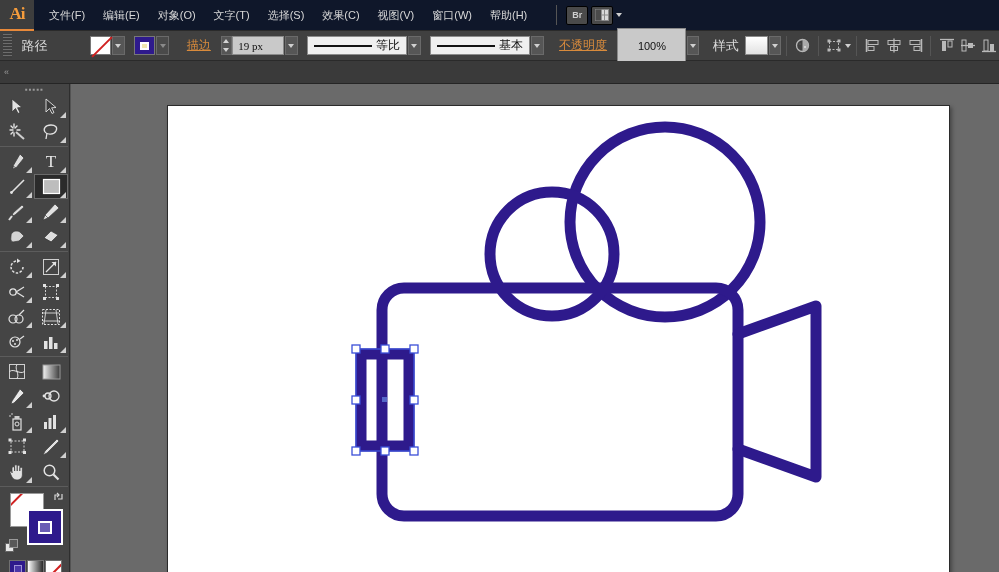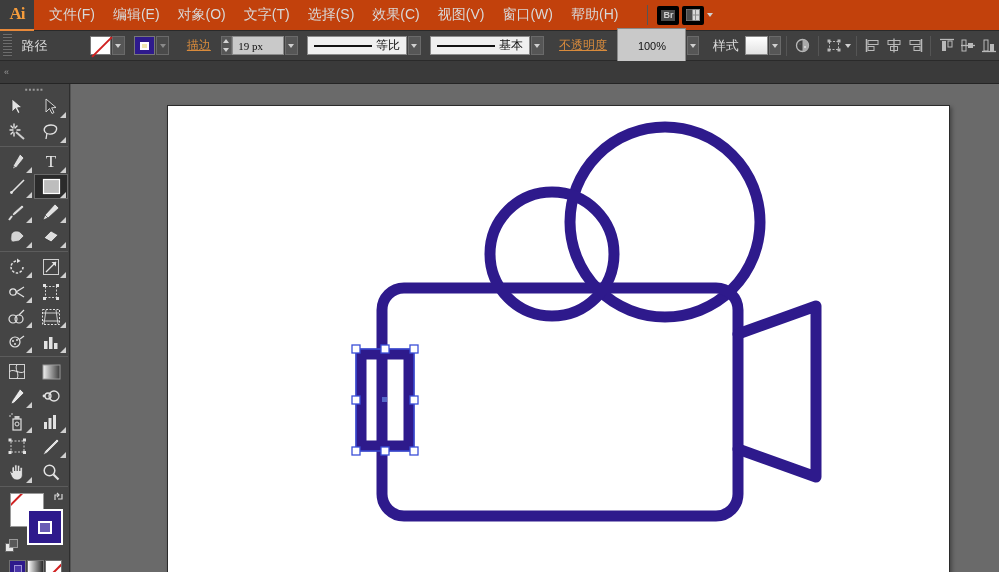--- a/index.html
+++ b/index.html
@@ -9,42 +9,42 @@
     font-family:"Liberation Sans","DejaVu Sans",sans-serif;
     font-size:12px;
     color:#d6d6d6;
     -webkit-font-smoothing:none;
   }
   #app { position:relative; width:999px; height:572px; }
 
   
   .menubar {
     position:absolute; top:0; left:0; width:999px; height:31px;
-    background:#c2410c;
+    background:#0f172a;
     border-bottom:1px solid #2a2a2a;
     display:flex; align-items:center;
   }
   .ai-logo {
     width:34px; height:31px;
     display:flex; align-items:center; justify-content:center;
     background:#3d3d3d;
     color:#f59c3c; font-weight:bold; font-size:17px;
     font-family:"Liberation Serif","DejaVu Serif",serif;
     letter-spacing:-1px;
     border-bottom:2px solid #e8893a;
   }
   .menu-items { display:flex; align-items:center; margin-left:6px; }
   .menu-item {
-    padding:3px 9px; color:#d8d8d8; font-size:14px; cursor:default;
+    padding:3px 9px; color:#d8d8d8; font-size:11px; cursor:default;
     white-space:nowrap;
   }
   .menubar-right { display:flex; align-items:center; margin-left:14px; gap:3px; }
   .mb-btn {
     width:22px; height:19px; background:#4a4a4a;
-    border:4px solid #000000; border-radius:2px;
+    border:1px solid #000000; border-radius:2px;
     display:flex; align-items:center; justify-content:center;
   }
   .mb-sep { width:1px; height:20px; background:#555; margin:0 6px; }
 
   
   .optionbar {
     position:absolute; top:31px; left:0; width:999px; height:30px;
     background:#404040; border-bottom:1px solid #2a2a2a;
     display:flex; align-items:center;
   }

